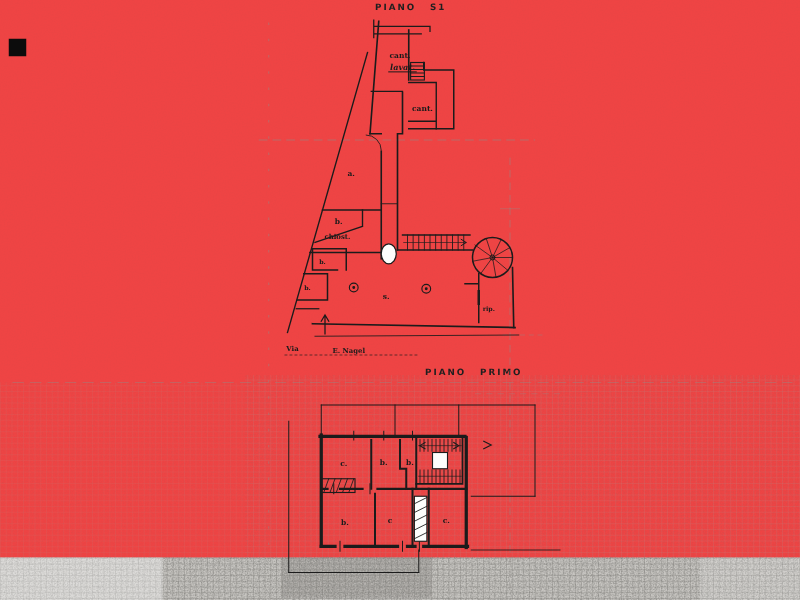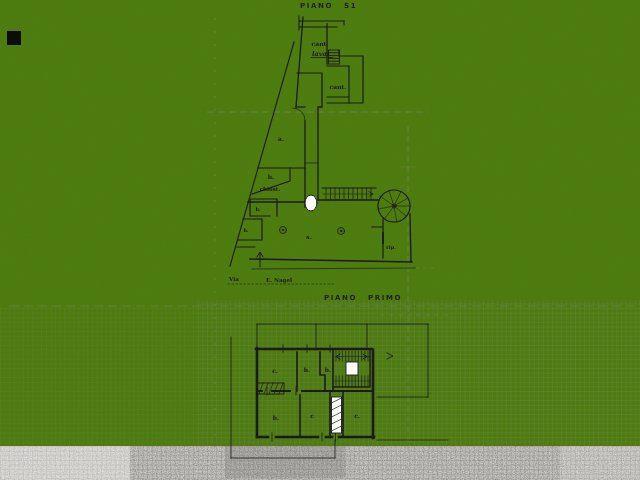--- a/index.html
+++ b/index.html
@@ -1,34 +1,34 @@
 <!DOCTYPE html>
 <html><head>
 <meta charset="utf-8">
 <style>
   html,body{margin:0;padding:0;background:#e8e8e8;}
   .page{
     position:relative;
     width:640px;height:480px;
-    background:#4d7c0f;
+    background:#ef4444;
     overflow:hidden;
     font-family:"Liberation Sans", sans-serif;
   }
   .plan-title{
     position:absolute;
     font-family:"DejaVu Sans", sans-serif;
     font-size:7px;
     font-weight:bold;
     letter-spacing:1.6px;
     word-spacing:7px;
     color:#1f1f1f;
     white-space:nowrap;
   }
   #title-s1{left:300px;top:2px;}
-  #title-primo{left:280px;top:294px;padding-left:44px;}
+  #title-primo{left:296px;top:294px;padding-left:44px;}
   svg{position:absolute;left:0;top:0;}
   svg text{
     font-family:"DejaVu Serif", serif;
     font-weight:bold;
     fill:#1b1b1b;
     stroke:none;
   }
 </style>
 </head>
 <body>

